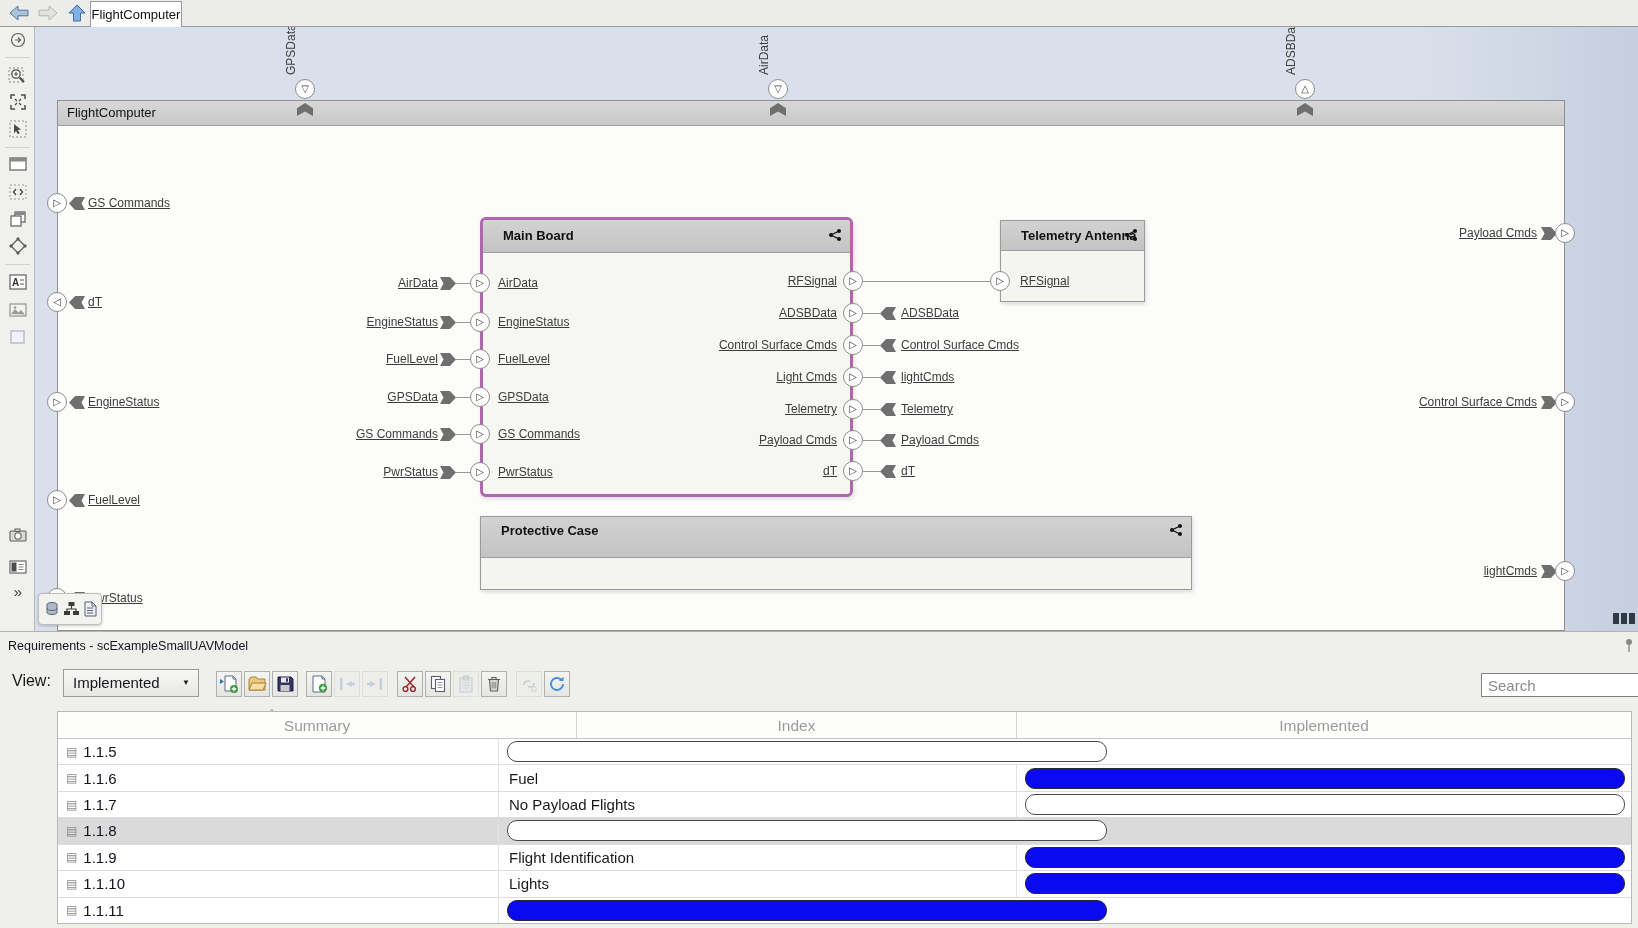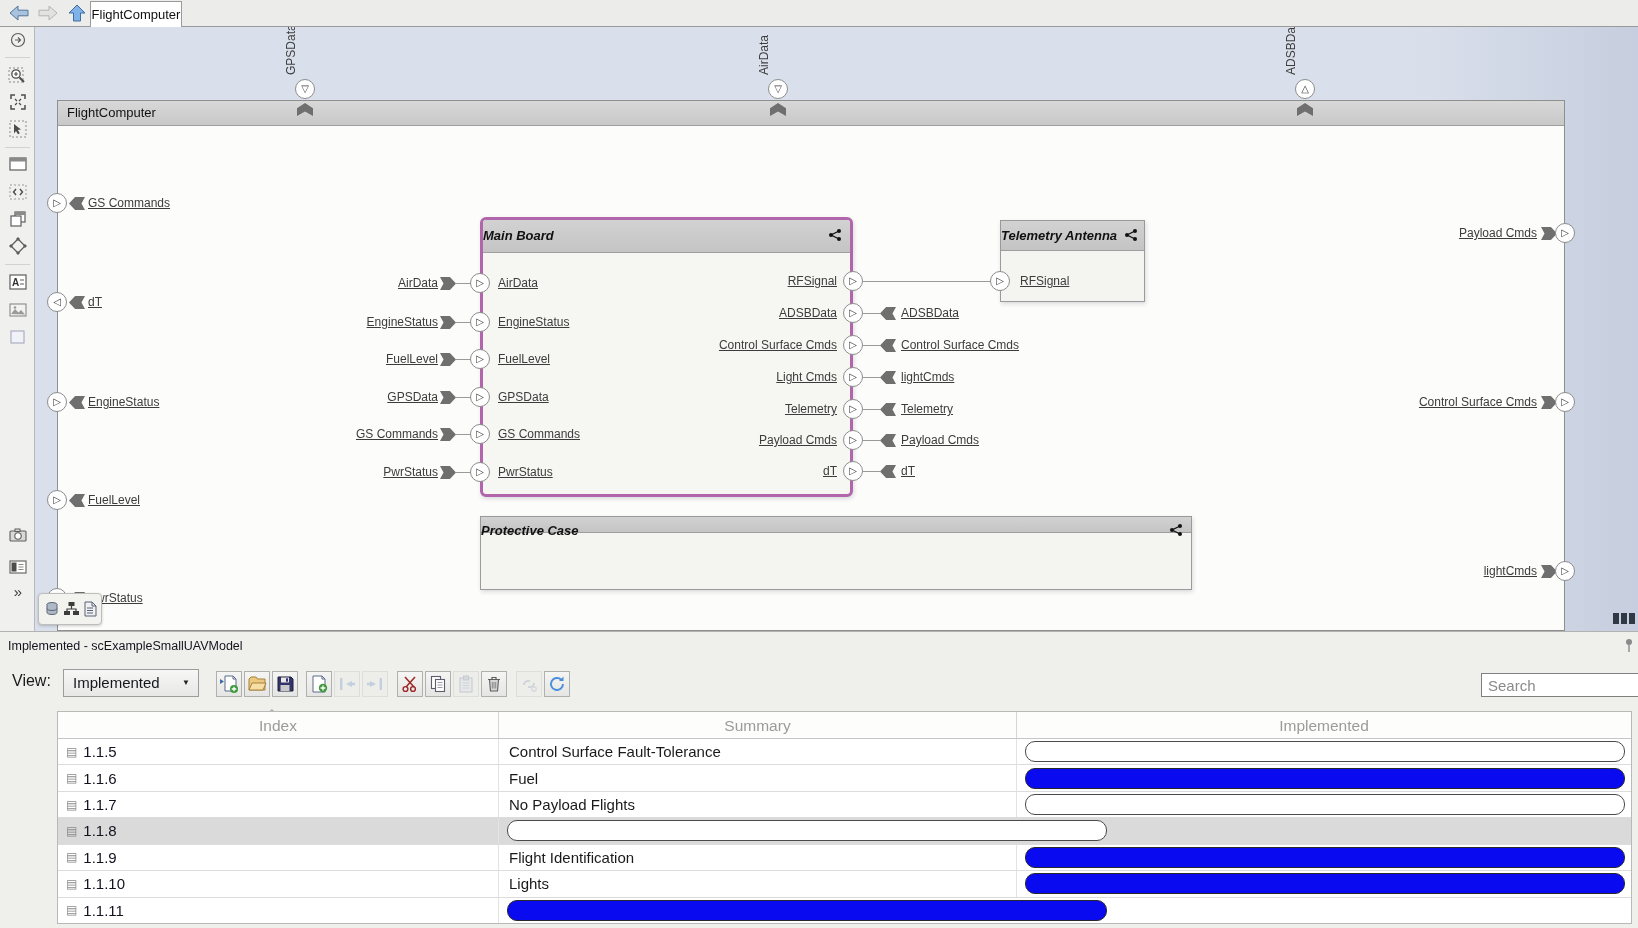--- a/index.html
+++ b/index.html
@@ -15,21 +15,21 @@
   .palbtn { position:absolute; left:8px; width:20px; height:20px; cursor:pointer; }
   .palsep { position:absolute; left:5px; width:25px; height:0; border-top:1px solid #d2d2d0; }
 
   
   #canvas { position:absolute; left:35px; top:27px; width:1603px; height:604px; overflow:hidden;
             background:linear-gradient(90deg,#dae0eb 0%,#dae0eb 86%,#c6cedf 100%); }
   #container { position:absolute; left:22px; top:73px; width:1508px; height:531px; background:#fcfcfa; border:1px solid #8f8f8f; }
   #container-hdr { position:absolute; left:0; top:0; right:0; height:25px; background:linear-gradient(#d8d8d8,#c8c8c8); border-bottom:1px solid #9e9e9e; font-size:13px; color:#111; line-height:24px; padding-left:9px; }
 
   .blk { position:absolute; background:#f4f4f1; border:1px solid #9a9a9a; box-shadow:1px 2px 4px rgba(60,70,90,.18); }
-  .blkhdr { position:absolute; left:0; right:0; top:0; background:linear-gradient(#d2d2d2,#c4c4c4); border-bottom:1px solid #9e9e9e; font-weight:bold; font-size:13px; color:#111; padding-left:0;font-style:italic; }
+  .blkhdr { position:absolute; left:0; right:0; top:0; background:linear-gradient(#d2d2d2,#c4c4c4); border-bottom:1px solid #9e9e9e; font-weight:bold; font-size:13px; color:#111; padding-left:20px; }
   #main-board { border:3px solid #b165aa; border-radius:6px; background:#f6f6f3; }
 
   .pc { position:absolute; width:20px; height:20px; border:1.5px solid #8c8c8c; border-radius:50%; background:#fff; display:flex; align-items:center; justify-content:center; font-size:10px; color:#3e3e3e; line-height:1; z-index:5; }
   .pent { position:absolute; width:16px; height:13px; background:#6f6f6f; z-index:4; }
   .pr { clip-path:polygon(0 0,62% 0,100% 50%,62% 100%,0 100%,22% 50%); }
   .pl { clip-path:polygon(100% 0,38% 0,0 50%,38% 100%,100% 100%,78% 50%); }
   .pu { clip-path:polygon(0 100%,0 40%,50% 0,100% 40%,100% 100%,50% 66%); }
   .stub { position:absolute; height:0; border-top:1px solid #9a9a9a; z-index:1; }
   .dlbl { position:absolute; font-size:12px; color:#3c3c3c; white-space:nowrap; z-index:3;text-decoration:underline; }
   .r { text-align:right; }
@@ -378,21 +378,21 @@
           <circle cx="11" cy="11" r="2" fill="#111"></circle>
         </svg>
     </span>
   </div>
   <span class="pc" style="left:955px; top:244px">
       <span>▷</span>
     </span>
   <span class="dlbl" style="left:985px; top:247px">RFSignal</span>
 
   <div class="blk" style="left:445px; top:489px; width:712px; height:74px">
-    <div class="blkhdr" style="height:16px; line-height:27px">Protective Case</div>
+    <div class="blkhdr" style="height:41px; line-height:27px">Protective Case</div>
     <span style="position:absolute; right:8px; top:6px">
       <svg width="14" height="14" viewBox="0 0 14 14">
           <path d="M11 3 3 7l8 4" stroke="#111" stroke-width="1.3" fill="none"></path>
           <circle cx="11" cy="3" r="2" fill="#111"></circle>
           <circle cx="3" cy="7" r="2" fill="#111"></circle>
           <circle cx="11" cy="11" r="2" fill="#111"></circle>
         </svg>
     </span>
   </div>
 
@@ -422,21 +422,21 @@
   </div>
 
   <div id="corner-icon">
       <div></div>
       <div></div>
       <div></div>
     </div>
 </div>
 
 <div id="reqpanel">
-  <div id="req-title">Implemented - scExampleSmallUAVModel</div>
+  <div id="req-title">Requirements - scExampleSmallUAVModel</div>
   <span id="pin-icon">
     <svg width="10" height="15" viewBox="0 0 10 15">
         <circle cx="5" cy="4" r="3" fill="#8a8a8a"></circle>
         <path d="M5 7v7" stroke="#8a8a8a" stroke-width="1.4"></path>
       </svg>
   </span>
 
   <div id="req-toolbar">
     <span id="view-label">View:</span>
     <div id="view-dropdown">
@@ -534,33 +534,30 @@
           <path d="M16.5 2.5v4.5H12z" fill="#4b8edb"></path>
         </svg>
     </span>
 
     <input id="search-input" placeholder="Search" style="">
   </div>
 
   <div id="req-table">
     <div id="thead">
       <span id="sort-caret">ˆ</span>
+      <div class="th c2">Summary</div>
       <div class="th c1">Index</div>
-      <div class="th c2">Summary</div>
       <div class="th c3">Implemented</div>
     </div>
 
     <div class="trow" data-selected="false">
       <div class="td c1">
           <span class="rowicon">▤</span>
           <span class="idx">1.1.5</span>
         </div>
-      <div class="td c2">
-          <span class="sum">Control Surface Fault-Tolerance</span>
-        </div>
       <div class="td c3">
           <div class="ibar" data-filled="empty"></div>
         </div>
     </div>
     <div class="trow" data-selected="false">
       <div class="td c1">
           <span class="rowicon">▤</span>
           <span class="idx">1.1.6</span>
         </div>
       <div class="td c2">

